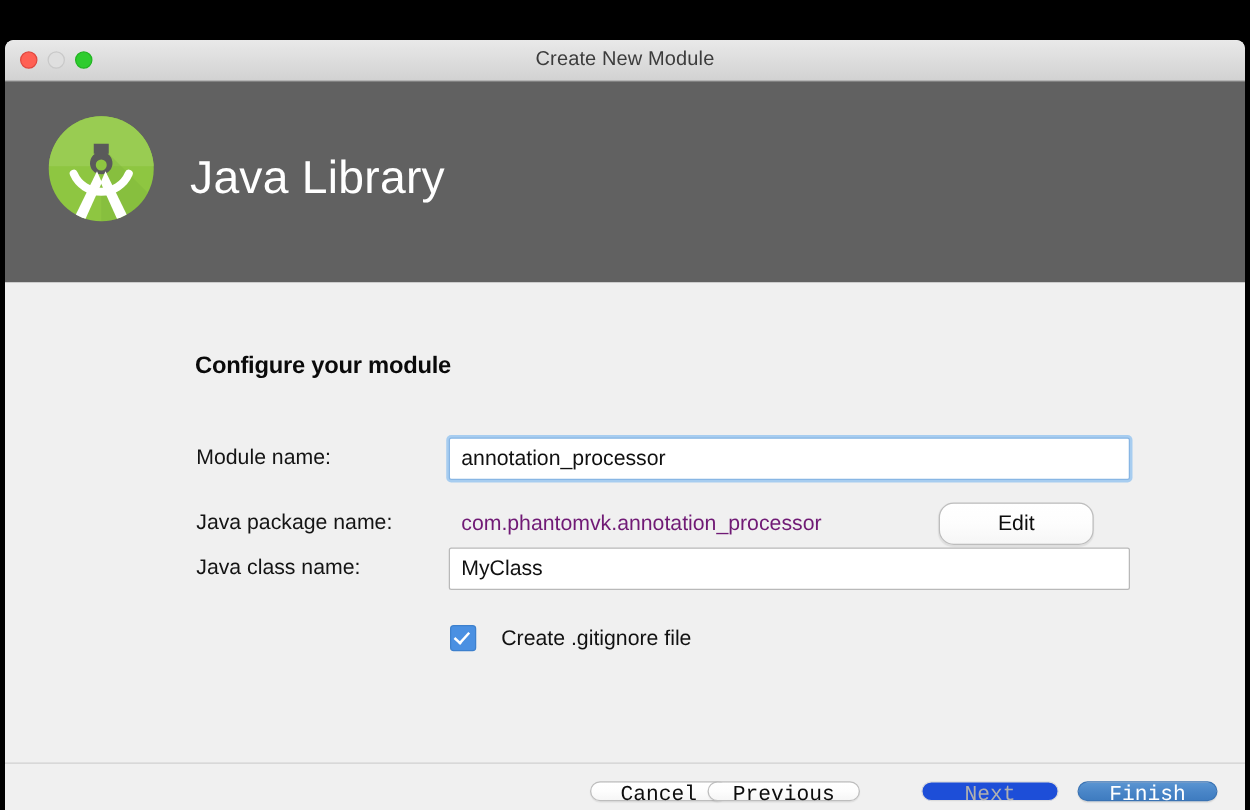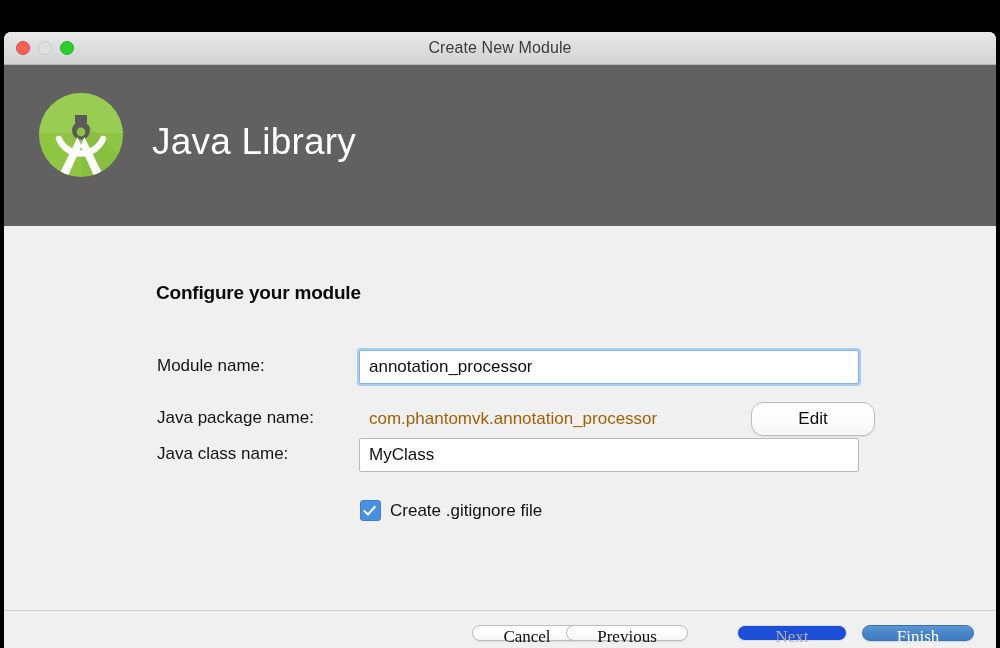--- a/index.html
+++ b/index.html
@@ -115,21 +115,21 @@
     left: 153px;
     top: 6px;
     font-size: 17px;
     color: #141414;
     white-space: nowrap;
   }
 
   .text-input {
     position: absolute;
     left: 355px;
-    width: 500px;
+    width: 545px;
     height: 34px;
     box-sizing: border-box;
     background: #ffffff;
     border: 1px solid #b9b9b9;
     border-radius: 2px;
     font-family: "Liberation Sans", sans-serif;
     font-size: 17px;
     color: #101010;
     padding: 0 9px;
     outline: none;
@@ -137,21 +137,21 @@
   .text-input.focused {
     border: 1px solid #88b6e4;
     box-shadow: 0 0 0 2px #a7cdf0;
   }
 
   .static-value {
     position: absolute;
     left: 365px;
     top: 7px;
     font-size: 17px;
-    color: #a16207;
+    color: #701a75;
     white-space: nowrap;
   }
 
   .edit-btn {
     position: absolute;
     left: 747px;
     top: 0px;
     width: 124px;
     height: 34px;
     background: linear-gradient(to bottom, #ffffff 0%, #fdfdfd 50%, #f6f6f6 100%);
@@ -163,21 +163,21 @@
     color: #0d0d0d;
     cursor: default;
   }
 
   .checkbox-wrap {
     position: absolute;
     left: 356px;
     top: 0px;
     display: flex;
     align-items: center;
-    gap: 9px;
+    gap: 20px;
   }
   .checkbox-box {
     width: 19px;
     height: 19px;
     border-radius: 3px;
     background: #4a90e2;
     border: 1px solid #3d80cd;
     position: relative;
     flex: none;
   }
@@ -205,21 +205,21 @@
     background: #f0f0f0;
     border-top: 1px solid #cfcfcf;
     box-sizing: border-box;
   }
   .footer-btn {
     position: absolute;
     top: 14px;
     height: 16px;
     box-sizing: border-box;
     border-radius: 12px;
-    font-family: Liberation Serif, serif;
+    font-family: Liberation Mono, monospace;
     font-size: 17px;
     cursor: default;
   }
   .btn-normal {
     background: linear-gradient(to bottom, #ffffff 0%, #fdfdfd 50%, #f6f6f6 100%);
     border: 1px solid #bdbdbd;
     color: #0d0d0d;
     box-shadow: 0 1px 1px rgba(0,0,0,0.08);
   }
   .btn-disabled {

